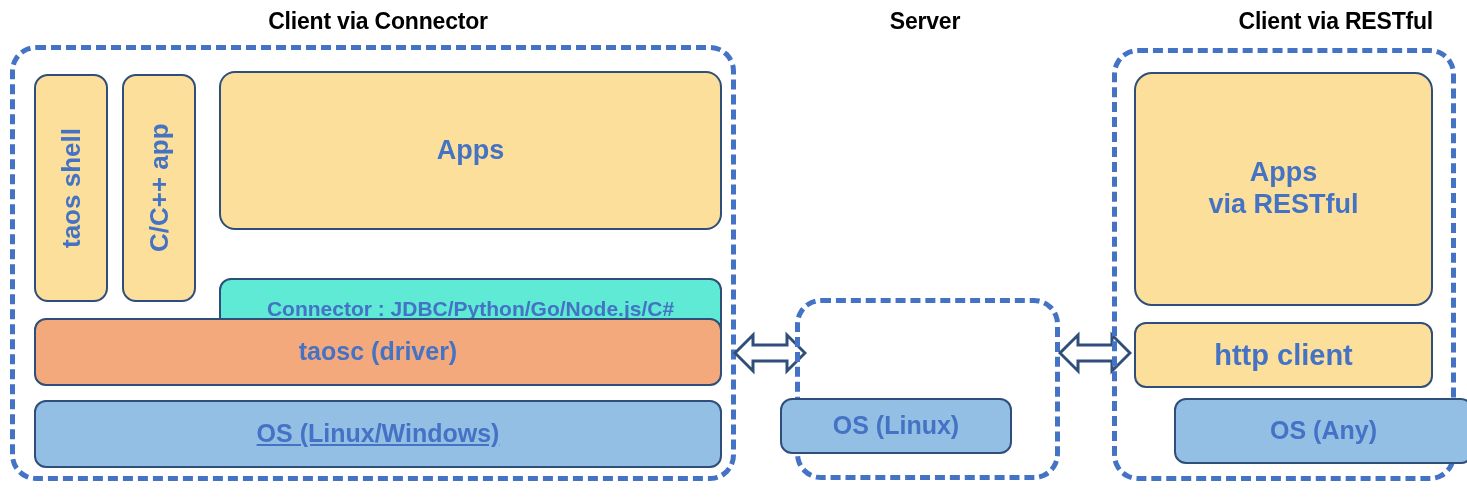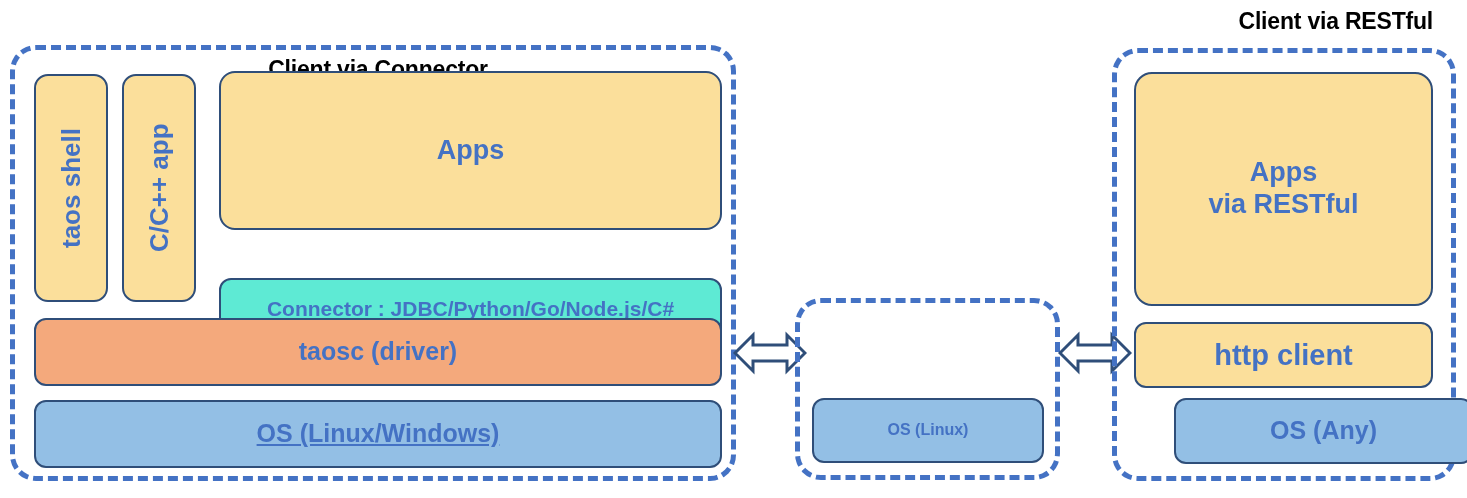--- a/index.html
+++ b/index.html
@@ -58,22 +58,23 @@
 
   
   .arrow{position:absolute;}
   .arrow svg{display:block;}
 </style>
 </head>
 <body>
 
 <div class="stage">
 
-  <div class="section-title" style="left:228px;top:8px;width:300px;margin-top:48px;">Client via Connector</div>
+  <div class="section-title" style="left:228px;top:8px;width:300px;">Client via Connector</div>
 
+  <div class="section-title" style="left:825px;top:8px;width:200px;">Server</div>
 
   <div class="section-title" style="left:1133px;top:8px;width:300px;text-align:right;">Client via RESTful</div>
 
   <div class="dashed-group" style="left:10px;top:45px;width:726px;height:436px;"></div>
 
   <div class="box yellow vertical" style="left:34px;top:74px;width:74px;height:228px;font-size:26px;">taos shell</div>
 
   <div class="box yellow vertical" style="left:122px;top:74px;width:74px;height:228px;font-size:26px;">C/C++ app</div>
 
   <div class="box yellow" style="left:219px;top:71px;width:503px;height:159px;font-size:27px;border-radius:16px;">Apps</div>
@@ -86,21 +87,21 @@
 
   <div class="arrow" style="left:733px;top:328px;">
     <svg width="74" height="50" viewBox="0 0 74 50">
       <polygon points="2,25 20,7 20,17 54,17 54,7 72,25 54,43 54,33 20,33 20,43" fill="#ffffff" stroke="#2F4E79" stroke-width="3" stroke-linejoin="miter"></polygon>
     </svg>
   </div>
 
   <div class="dashed-group" style="left:795px;top:298px;width:265px;height:182px;"></div>
 
 
-  <div class="box blue" style="left:812px;top:398px;width:232px;height:65px;font-size:16px;">OS (Linux)</div>
+  <div class="box blue" style="left:780px;top:398px;width:232px;height:56px;font-size:25px;">OS (Linux)</div>
 
   <div class="arrow" style="left:1058px;top:328px;">
     <svg width="74" height="50" viewBox="0 0 74 50">
       <polygon points="2,25 20,7 20,17 54,17 54,7 72,25 54,43 54,33 20,33 20,43" fill="#ffffff" stroke="#2F4E79" stroke-width="3" stroke-linejoin="miter"></polygon>
     </svg>
   </div>
 
   <div class="dashed-group" style="left:1112px;top:48px;width:344px;height:433px;"></div>
 
   <div class="box yellow" style="left:1134px;top:72px;width:299px;height:234px;font-size:27px;border-radius:18px;">Apps

